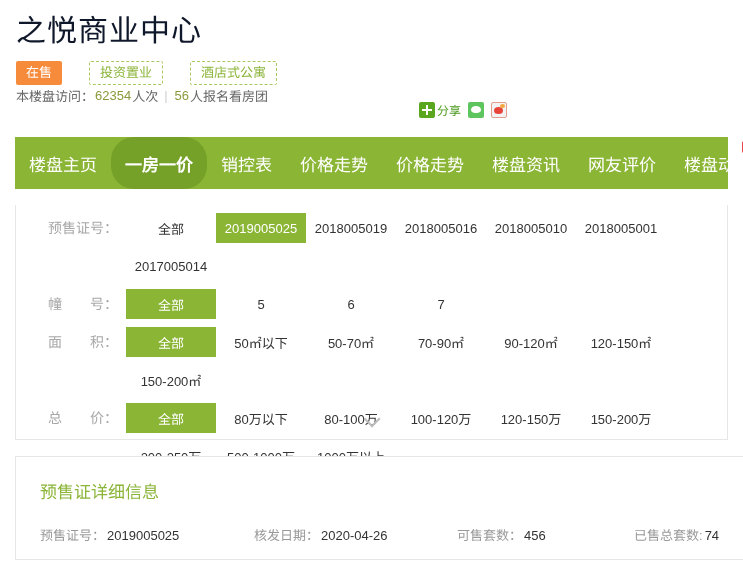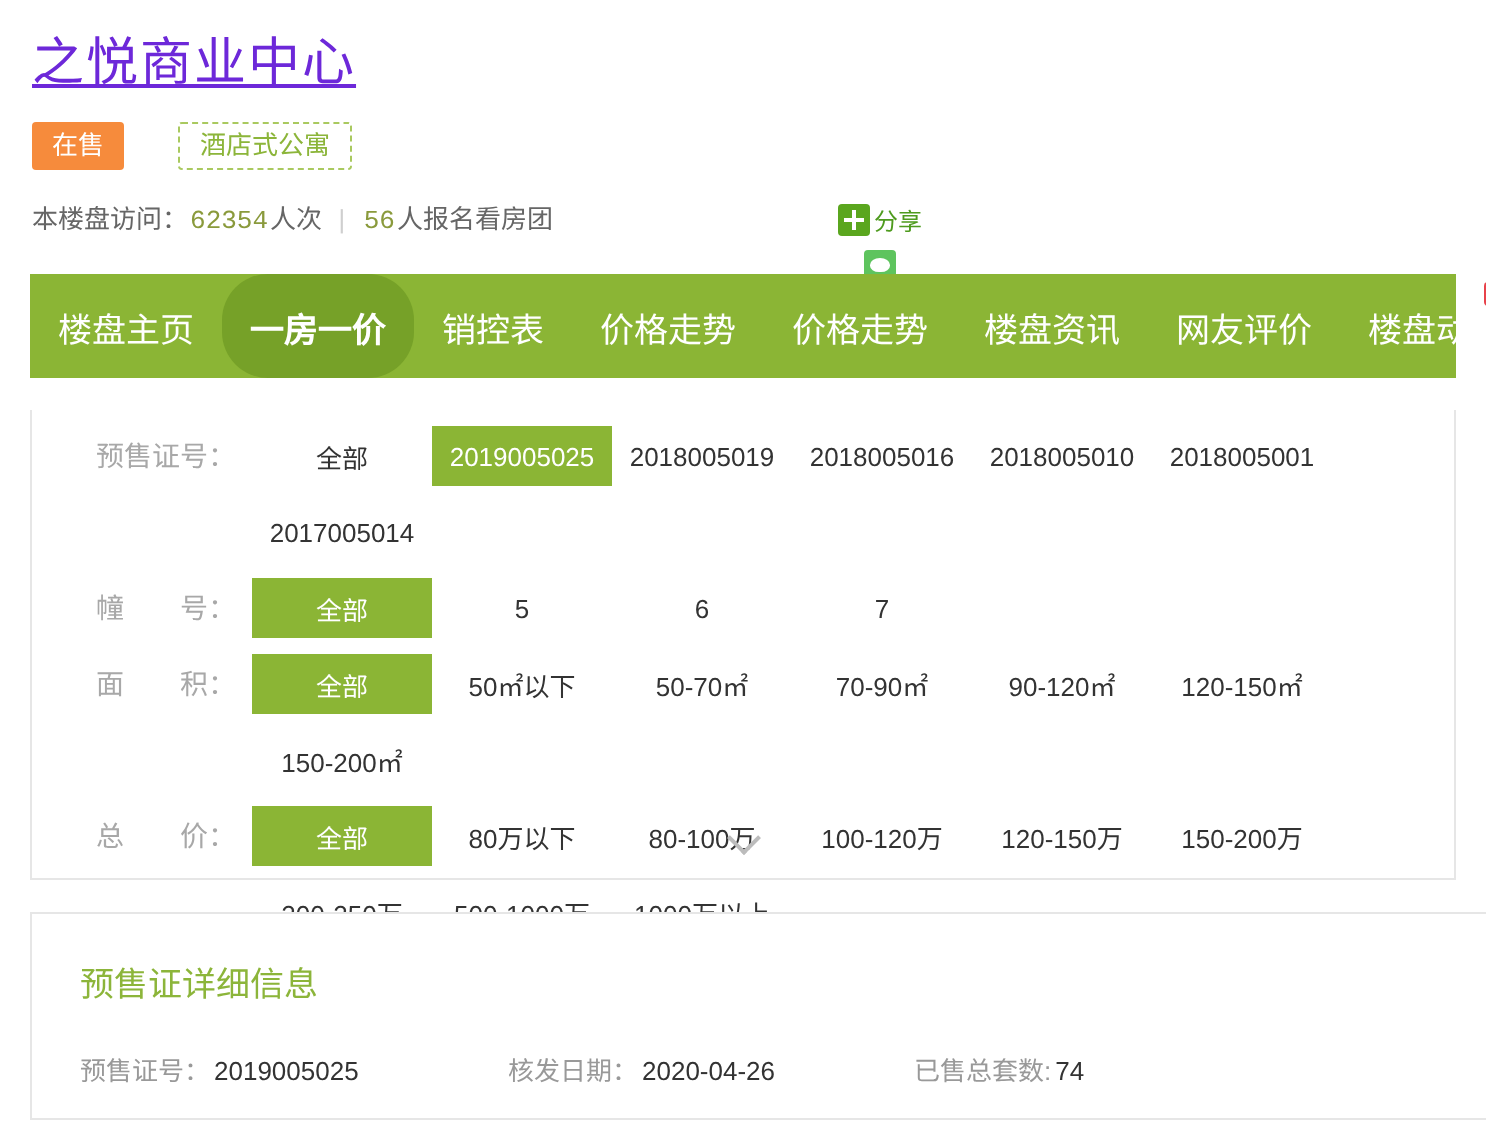--- a/index.html
+++ b/index.html
@@ -10,57 +10,55 @@
     background: #ffffff;
     font-family: "Liberation Sans", "DejaVu Sans", sans-serif;
     color: #333;
     overflow: hidden;
   }
   .page { position: relative; width: 743px; height: 564px; }
 
   
   .header { padding: 14px 0 0 16px; }
   .proj-title {
-    font-size: 26px;
+    font-size: 30px;
     font-weight: normal;
-    color: #6d28d9;
+    color: #0f172a;
     letter-spacing: 1px;
     line-height: 34px;
     margin: 0;
-    text-decoration: underline;
   }
   .tag-row { margin-top: 13px; display: flex; align-items: center; gap: 27px; }
   .tag {
     display: inline-flex; align-items: center; justify-content: center;
     height: 24px; padding: 0 10px;
     font-size: 13px; line-height: 24px;
     border-radius: 2px;
   }
   .tag--sale { background: #f68b3c; color: #fff; }
   .tag--outline {
     border: 1px dashed #a9c95f;
     color: #8cb53a;
     background: #fff;
   }
 
   .stats-row {
-    margin-top: 13px;
+    margin-top: 0;
     font-size: 13px;
     color: #666;
-    display: flex; align-items: flex-end;
+    display: flex; align-items: center;
     height: 20px;
-    font-family: Liberation Mono, monospace;
   }
   .stats-num { color: #8a9a3c; padding: 0 1px; }
   .stats-sep { color: #cfcfcf; padding: 0 6px; }
 
   
   .share-cluster {
     position: absolute; left: 419px; top: 101px;
-    display: flex; align-items: center; gap: 7px; flex-direction: column;
+    display: flex; align-items: center; gap: 7px;
   }
   .share-btn { display: flex; align-items: center; gap: 2px; }
   .ico-sq {
     width: 16px; height: 16px; border-radius: 2px;
     display: inline-block; position: relative;
   }
   .ico-share { background: #5aa61e; }
   .ico-share::before, .ico-share::after {
     content: ""; position: absolute; background: #fff;
   }
@@ -189,20 +187,21 @@
 </head>
 <body>
 
 <div class="page">
 
   <div class="header">
     <h1 class="proj-title">之悦商业中心</h1>
 
     <div class="tag-row">
       <span class="tag tag--sale">在售</span>
+      <span class="tag tag--outline">投资置业</span>
       <span class="tag tag--outline">酒店式公寓</span>
     </div>
 
     <div class="stats-row">
       <span>本楼盘访问：</span>
       <span class="stats-num">62354</span>
       <span>人次</span>
       <span class="stats-sep">|</span>
       <span class="stats-num">56</span>
       <span>人报名看房团</span>
@@ -320,20 +319,24 @@
     <div class="detail-title">预售证详细信息</div>
     <div class="detail-grid">
       <div class="detail-cell c1">
         <span class="k">预售证号：</span>
         <span class="v">2019005025</span>
       </div>
       <div class="detail-cell c2">
         <span class="k">核发日期：</span>
         <span class="v">2020-04-26</span>
       </div>
+      <div class="detail-cell c3">
+        <span class="k">可售套数：</span>
+        <span class="v">456</span>
+      </div>
       <div class="detail-cell">
         <span class="k">已售总套数:</span>
         <span class="v">74</span>
       </div>
     </div>
   </div>
 
 </div>
 
 </body></html>

